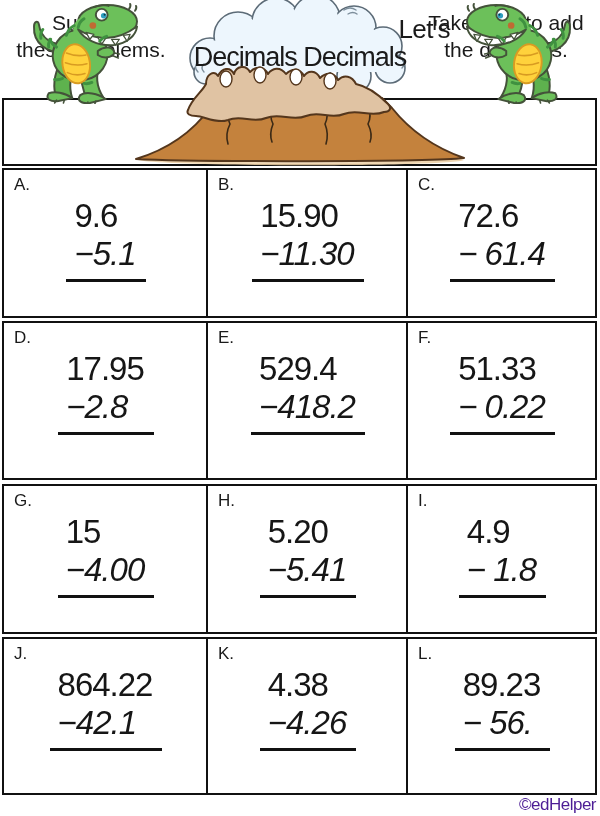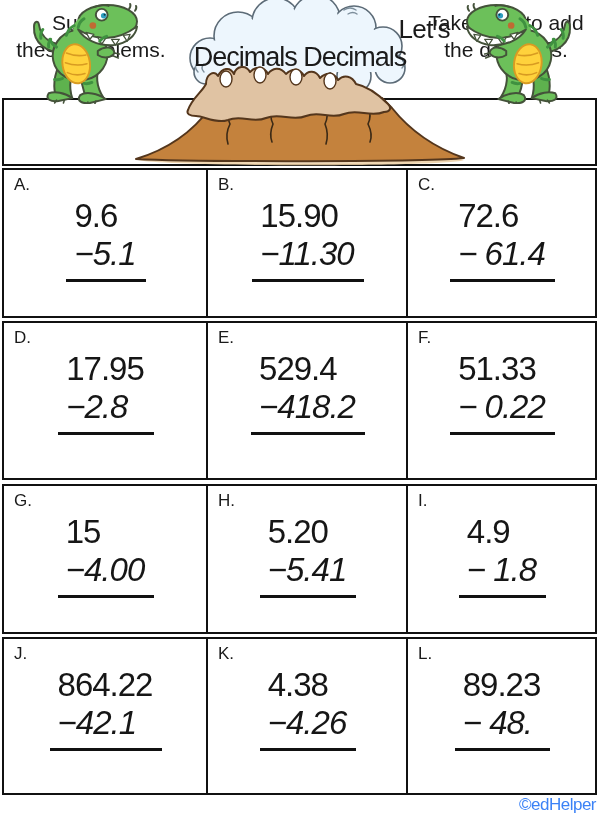--- a/index.html
+++ b/index.html
@@ -32,21 +32,21 @@
   .row4{top:637px;height:158px;}
   .cell{position:relative;padding:5px 8px 0 10px;box-sizing:border-box;}
   .cell.divider{border-right:2px solid #111;}
   .cell-label{font-size:17px;height:20px;}
   .problem{width:max-content;margin:2px auto 0;text-align:left;
            font-size:33px;line-height:1.16;letter-spacing:-1px;color:#161616;}
   .minuend{padding:0 10px 0 8px;}
   .subtrahend{padding:0 10px 5px 8px;border-bottom:3px solid #111;white-space:pre;font-style:italic;}
 
   
-  .footer-credit{position:absolute;right:4px;top:795px;font-size:17px;letter-spacing:-0.5px;color:#3b82f6;}
+  .footer-credit{position:absolute;right:4px;top:795px;font-size:17px;letter-spacing:-0.5px;color:#4c1d95;}
 
   svg{display:block;width:100%;height:100%;}
 </style>
 </head>
 <body>
 
 <div class="page">
 
   <div class="cloud-wrap">
     <svg viewBox="0 0 248 100">
@@ -307,20 +307,20 @@
       <div class="cell-label">K.</div>
       <div class="problem">
         <div class="minuend">4.38</div>
         <div class="subtrahend">−4.26</div>
       </div>
     </div>
     <div class="cell">
       <div class="cell-label">L.</div>
       <div class="problem">
         <div class="minuend">89.23</div>
-        <div class="subtrahend">− 48.</div>
+        <div class="subtrahend">− 56.</div>
       </div>
     </div>
   </div>
 
   <div class="footer-credit">©edHelper</div>
 
 </div>
 
 </body></html>

